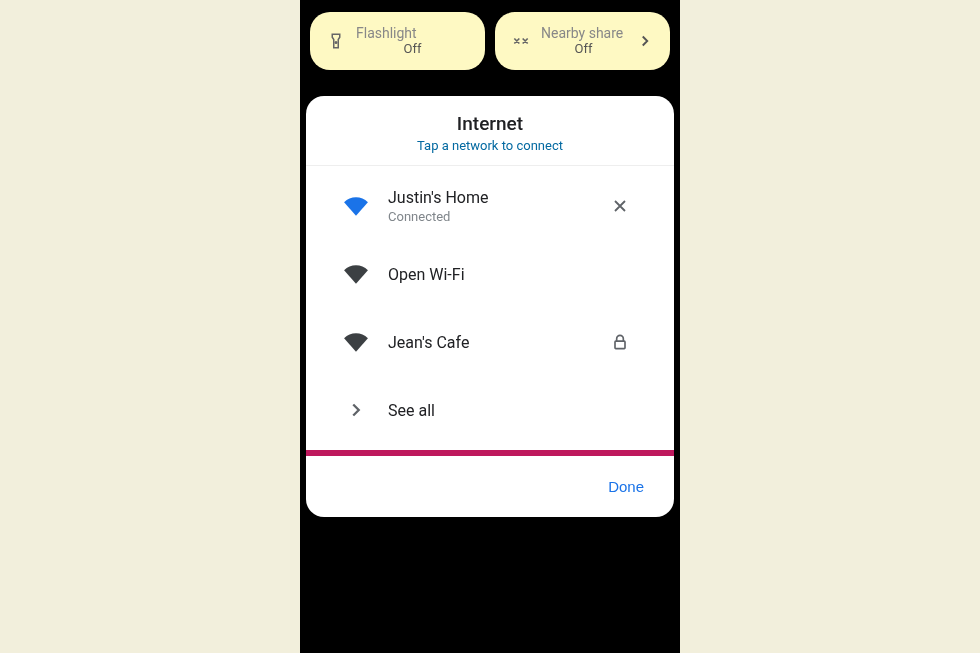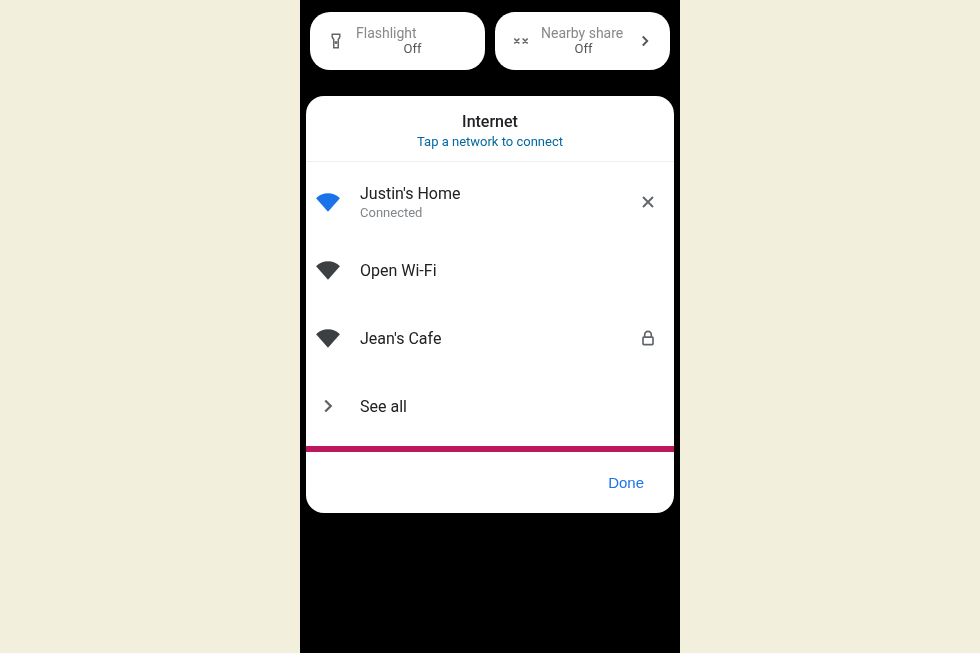--- a/index.html
+++ b/index.html
@@ -20,21 +20,21 @@
       position: relative;
       overflow: hidden;
     }
     .qs-tiles {
       display: flex;
       gap: 10px;
       padding: 12px 10px 18px 10px;
     }
     .qs-tile {
       flex: 1;
-      background: #ffffff;
+      background: #fef9c3;
       border-radius: 20px;
       padding: 14px 16px;
       display: flex;
       align-items: center;
       gap: 10px;
       min-height: 56px;
       position: relative;
     }
     .qs-tile .icon {
       width: 20px;
@@ -58,28 +58,28 @@
       background: #fff;
       border-radius: 18px;
       box-shadow: 0 2px 20px rgba(0,0,0,0.3);
       overflow: hidden;
     }
     .sheet-header {
       text-align: center;
       padding: 16px 16px 12px 16px;
       border-bottom: 1px solid #eee;
     }
-    .sheet-title { font-size: 16px; font-weight: 500; color: #202124; }
+    .sheet-title { font-size: 19px; font-weight: 500; color: #202124; }
     .sheet-subtitle { font-size: 13px; color: #0369a1; margin-top: 3px; }
 
     .network-list { padding: 6px 0; }
     .row {
       display: flex;
       align-items: center;
-      padding: 16px 8px;
+      padding: 16px 36px;
       gap: 18px;
       min-height: 68px;
     }
     .row .leading-icon {
       width: 28px;
       height: 28px;
       display: flex;
       align-items: center;
       justify-content: center;
       flex-shrink: 0;

